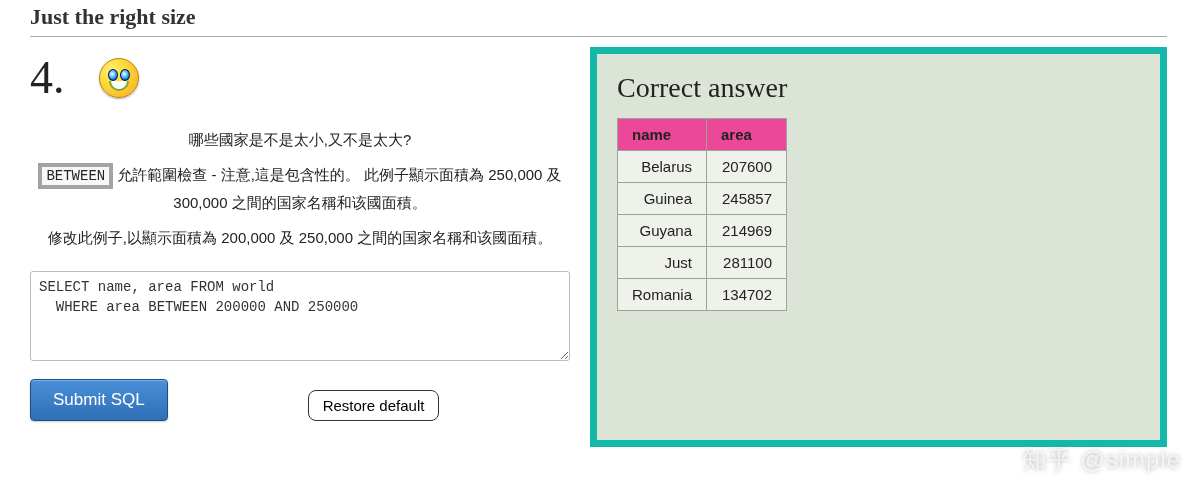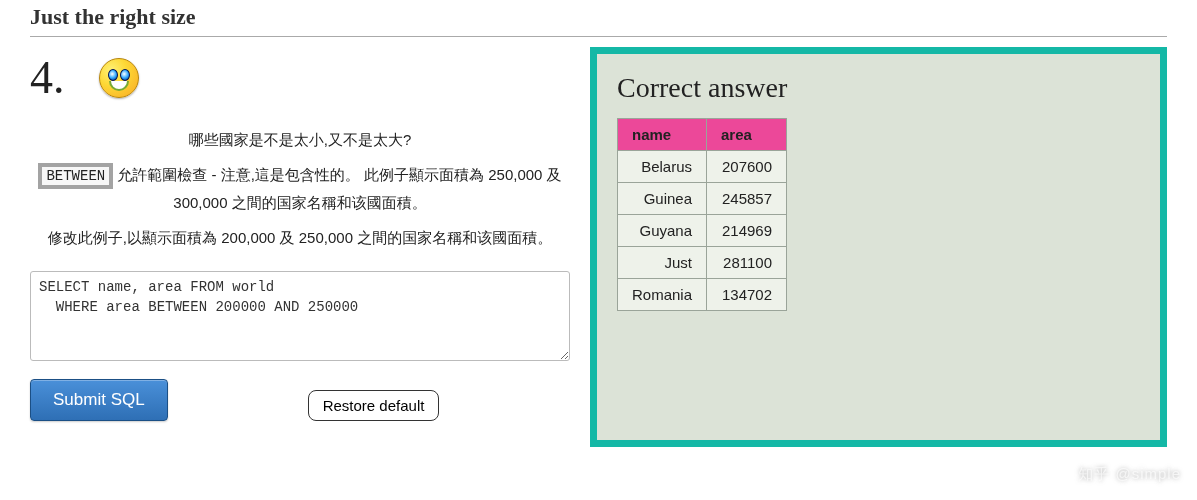--- a/index.html
+++ b/index.html
@@ -156,23 +156,23 @@
   }
   table.result th {
     text-align: left;
     font-weight: bold;
     background: #ec4899;
   }
   table.result td.num { text-align: right; }
   .watermark {
     position: absolute;
     right: 16px;
-    bottom: 16px;
-    font-family: Arial, sans-serif;
-    font-size: 15px;
+    bottom: 24px;
+    font-family: Arial, sans-serif;
+    font-size: 24px;
     color: rgba(255,255,255,0.65);
     text-shadow: 0 0 4px rgba(120,120,120,0.6);
     pointer-events: none;
     letter-spacing: 1px;
   }
   ::-webkit-scrollbar { width: 16px; }
   ::-webkit-scrollbar-track { background: #eef1ee; }
   ::-webkit-scrollbar-thumb { background: #c2c7c2; border: 1px solid #aab; }
 </style>
 </head>

